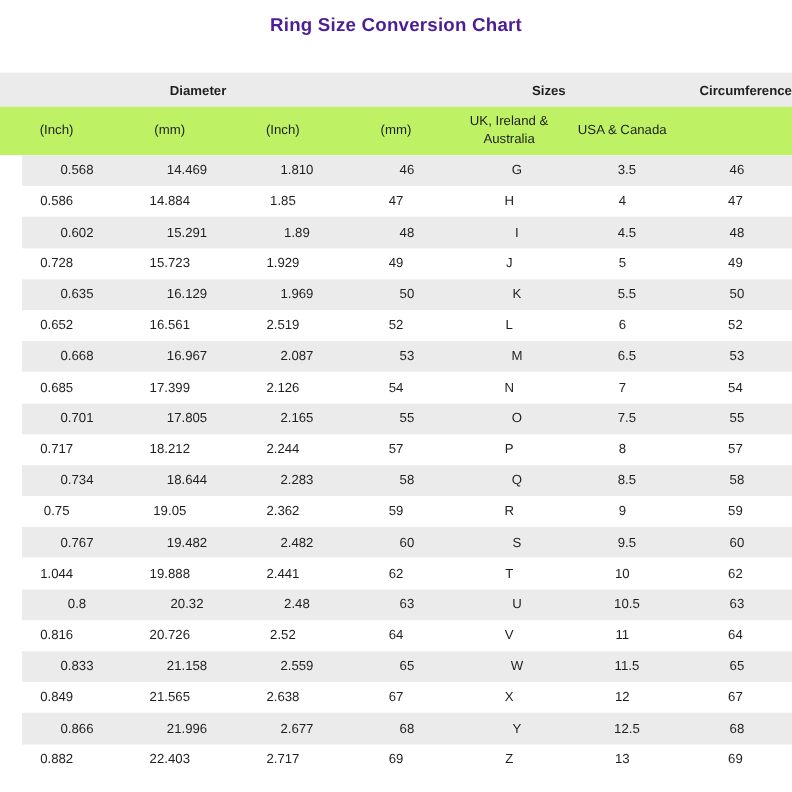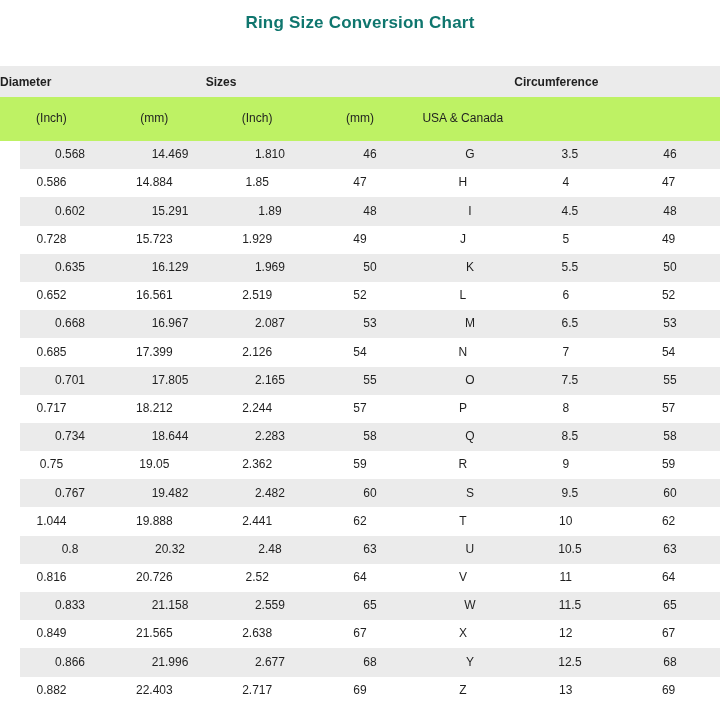--- a/index.html
+++ b/index.html
@@ -9,34 +9,35 @@
   }
   *{box-sizing:border-box;margin:0;padding:0;}
   html,body{width:720px;height:720px;background:var(--bg);overflow:hidden;}
   body{font-family:"Liberation Sans", sans-serif;color:var(--text);}
   .page-title{
     padding-top:12px;
     text-align:center;
     font-size:17px;
     line-height:21px;
     font-weight:700;
-    color:#0f766e;
+    color:#4c1d95;
     letter-spacing:.2px;
   }
   .conv-table{margin-top:33px;width:720px;}
   .group-row{
     display:flex;
     height:31px;
     align-items:center;
     background:var(--stripe);
   }
   .group-cell{
-    text-align:left;
+    text-align:right;
     font-size:12px;
     font-weight:700;
+    padding-left:36px;
   }
   .span2{width:28.5714%;}
   .span3{width:42.8572%;}
   .sub-row{
     display:flex;
     height:44px;
     align-items:center;
     background:#bef264;
   }
   .cell{
@@ -65,20 +66,21 @@
     <div class="group-cell span2">Diameter</div>
     <div class="group-cell span3">Sizes</div>
     <div class="group-cell span2">Circumference</div>
   </div>
 
   <div class="sub-row">
     <div class="cell">(Inch)</div>
     <div class="cell">(mm)</div>
     <div class="cell">(Inch)</div>
     <div class="cell">(mm)</div>
+    <div class="cell">UK, Ireland &amp; Australia</div>
     <div class="cell">USA &amp; Canada</div>
   </div>
 
   <div>
       <div class="body-row odd">
         <div class="cell">0.568</div>
         <div class="cell">14.469</div>
         <div class="cell">1.810</div>
         <div class="cell">46</div>
         <div class="cell">G</div>

